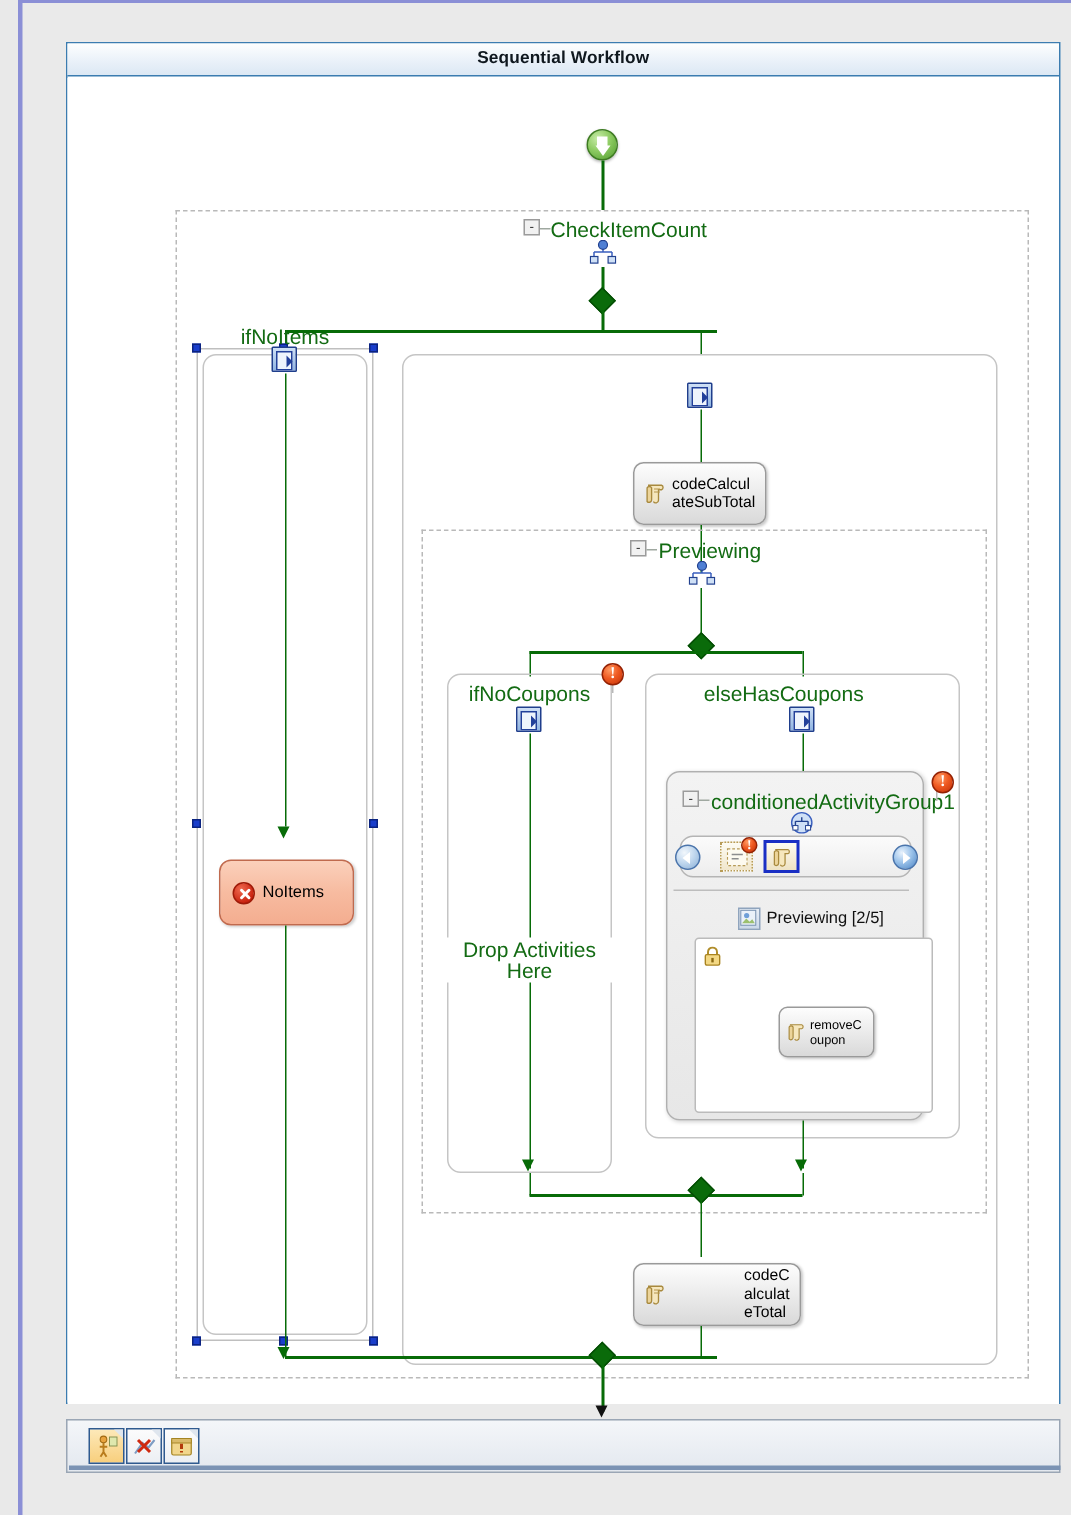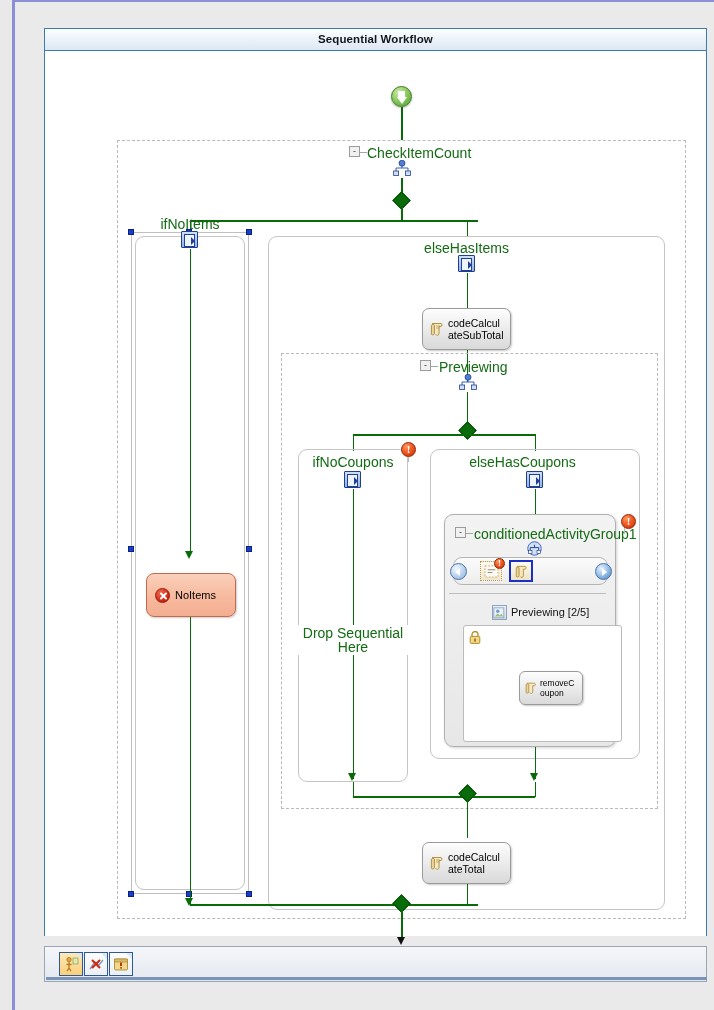--- a/index.html
+++ b/index.html
@@ -309,21 +309,20 @@
 
       <div class="fault-activity" style="left:101px; top:521px; width:90px; height:44px; padding:0 8px;">
         <div class="xcircle"></div>
         <div class="fa-label">NoItems</div>
       </div>
 
       <div class="conn v" style="left:144.5px; top:565px; height:288px;"></div>
       <div class="arrowhead" style="left:140px; top:846px;"></div>
 
       <div class="round-box" style="left:223px; top:184px; width:397px; height:674px;"></div>
-      <div class="label-green label-center" style="left:223px; top:188px; width:397px;">elseHasItems</div>
       <div class="ifelse-icon" style="left:413px; top:203px;"></div>
 
       <div class="conn v" style="left:421.5px; top:221px; height:35px;"></div>
 
       <div class="code-activity" style="left:377px; top:256px; width:89px; height:42px; padding:0 6px;">
         <svg class="scroll-icon" style="position:relative; left:0; top:0; flex:0 0 auto;" viewBox="0 0 16 16">
           <path d="M3 2.5 h9 a1.6 1.6 0 0 1 0 3 h-2 v7 a1.8 1.8 0 0 1 -3.4 .8" fill="#f6e7bd" stroke="#a8893d" stroke-width=".9"></path>
           <path d="M2.4 13.3 a1.7 1.7 0 0 0 3 -.9 V4.2 a1.7 1.7 0 0 0 -3 0 z" fill="#ecd49a" stroke="#a8893d" stroke-width=".9"></path>
           <path d="M7 5 h4 M7 7 h4" stroke="#b6954a" stroke-width=".7"></path>
         </svg>
@@ -353,21 +352,21 @@
 
       <div class="round-box" style="left:253px; top:397px; width:110px; height:333px;"></div>
       <div class="label-green label-center" style="left:253px; top:402px; width:110px;">ifNoCoupons</div>
       <div class="ifelse-icon" style="left:299px; top:419px;"></div>
       <div class="warn-stem" style="left:362.5px; top:398px; height:12px;"></div>
       <div class="warn-badge" style="left:356px; top:390px;">!</div>
 
       <div class="conn v" style="left:307.5px; top:437px; height:290px;"></div>
       <div class="label-green label-center" style="left:253px; top:573px; width:110px; line-height:14px;
                   background:#fff; padding:1px 0;">
-        <span>Drop Sequential</span><br>
+        <span>Drop Activities</span><br>
         <span>Here</span>
       </div>
       <div class="arrowhead" style="left:303px; top:721px;"></div>
 
       <div class="round-box" style="left:385px; top:397px; width:210px; height:310px;"></div>
       <div class="label-green label-center" style="left:385px; top:402px; width:185px;">elseHasCoupons</div>
       <div class="ifelse-icon" style="left:481px; top:419px;"></div>
       <div class="conn v" style="left:489.5px; top:437px; height:25px;"></div>
 
       <div id="cag" style="left:399px; top:462px; width:172px; height:233px;">
@@ -437,21 +436,21 @@
 
       <div class="conn v" style="left:489.5px; top:695px; height:32px;"></div>
       <div class="arrowhead" style="left:485px; top:721px;"></div>
 
       <div class="conn h" style="left:308px; top:744px; width:182px;"></div>
       <div class="conn v" style="left:307.5px; top:730px; height:15px;"></div>
       <div class="conn v" style="left:489.5px; top:730px; height:15px;"></div>
       <div class="diamond" style="left:416px; top:735px;"></div>
       <div class="conn v" style="left:421.5px; top:748px; height:38px;"></div>
 
-      <div class="code-activity" style="left:377px; top:790px; width:89px; height:42px; padding:0 6px;">
+      <div class="code-activity" style="left:377px; top:790px; width:112px; height:42px; padding:0 6px;gap:48px;">
         <svg class="scroll-icon" style="position:relative; left:0; top:0; flex:0 0 auto;" viewBox="0 0 16 16">
           <path d="M3 2.5 h9 a1.6 1.6 0 0 1 0 3 h-2 v7 a1.8 1.8 0 0 1 -3.4 .8" fill="#f6e7bd" stroke="#a8893d" stroke-width=".9"></path>
           <path d="M2.4 13.3 a1.7 1.7 0 0 0 3 -.9 V4.2 a1.7 1.7 0 0 0 -3 0 z" fill="#ecd49a" stroke="#a8893d" stroke-width=".9"></path>
           <path d="M7 5 h4 M7 7 h4" stroke="#b6954a" stroke-width=".7"></path>
         </svg>
         <div class="ca-label">codeCalculateTotal</div>
       </div>
 
       <div class="conn v" style="left:421.5px; top:832px; height:22px;"></div>
 

